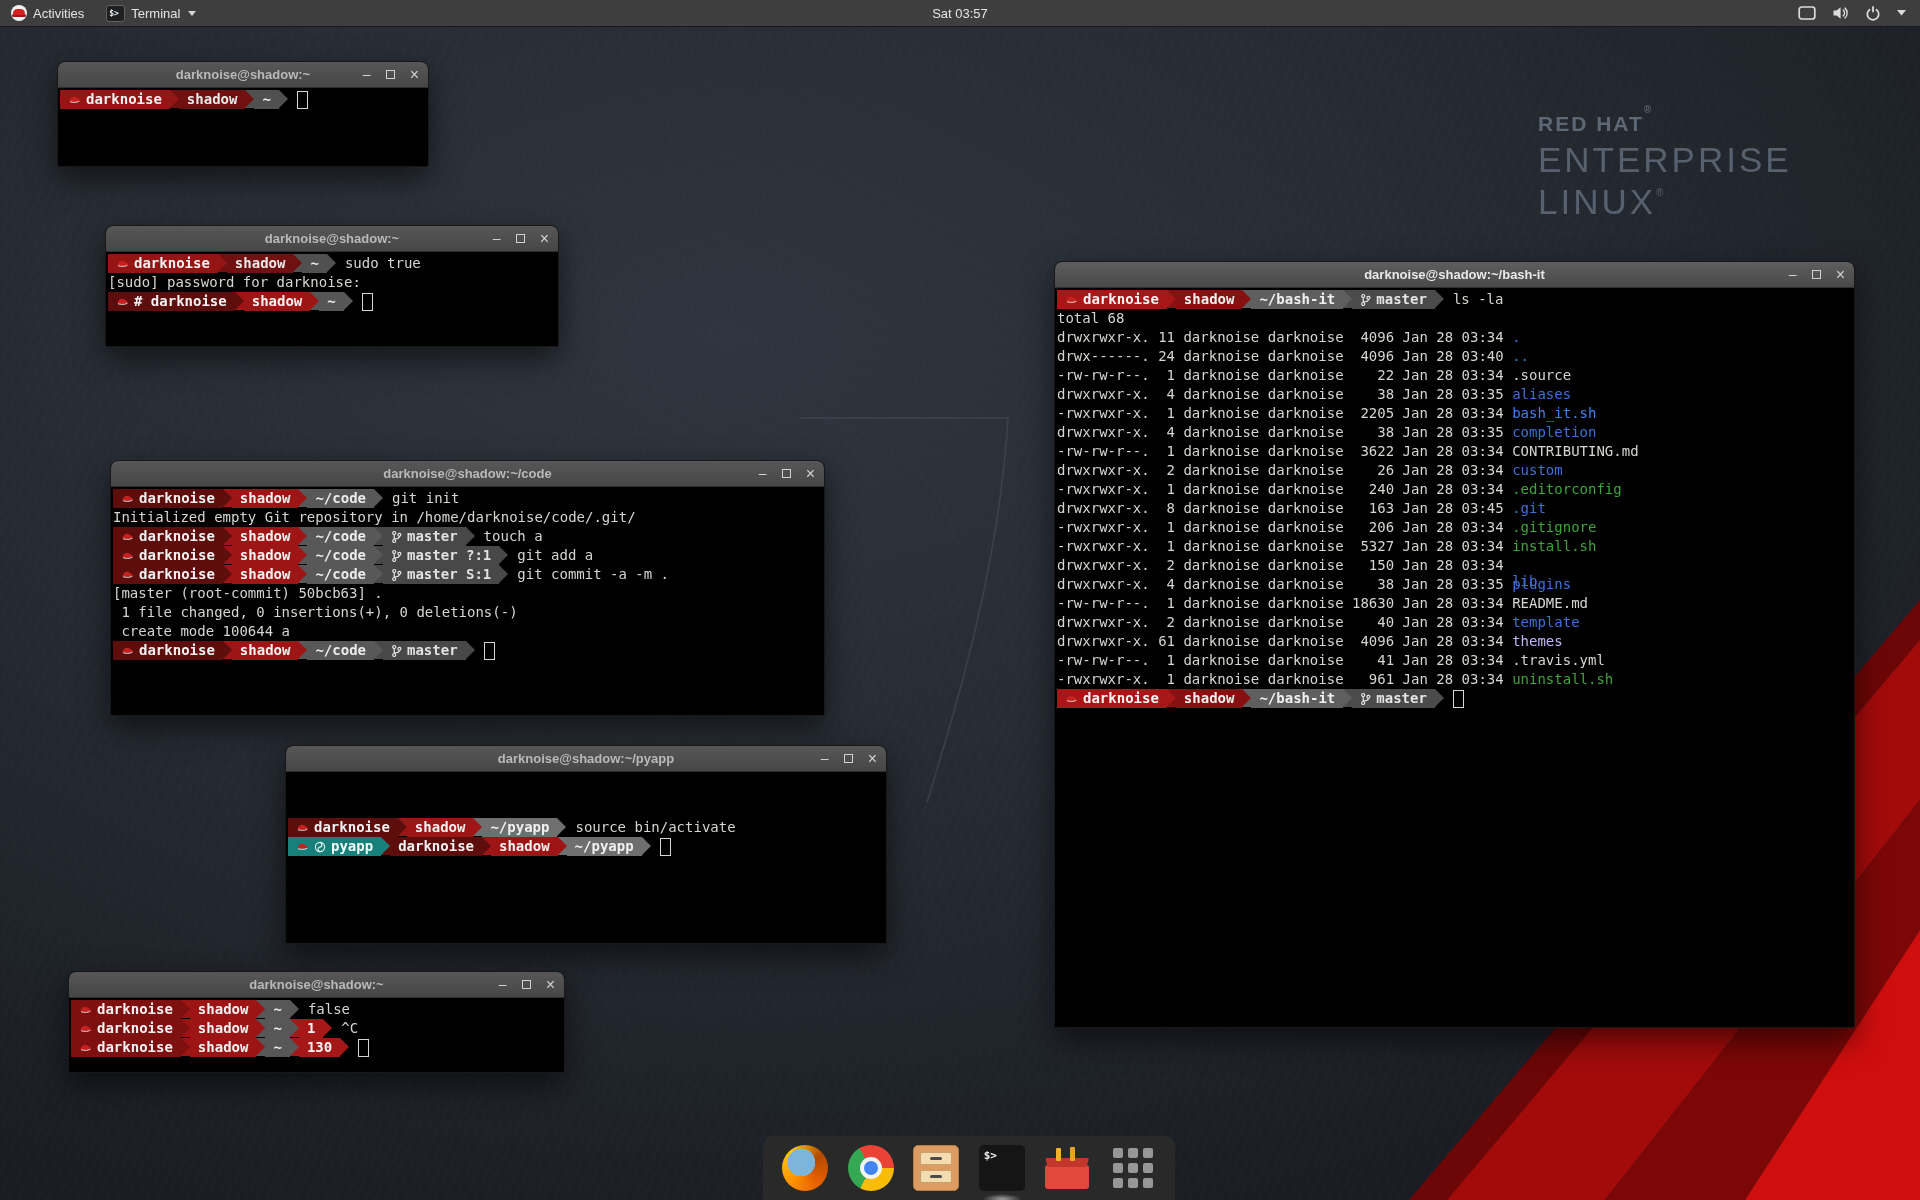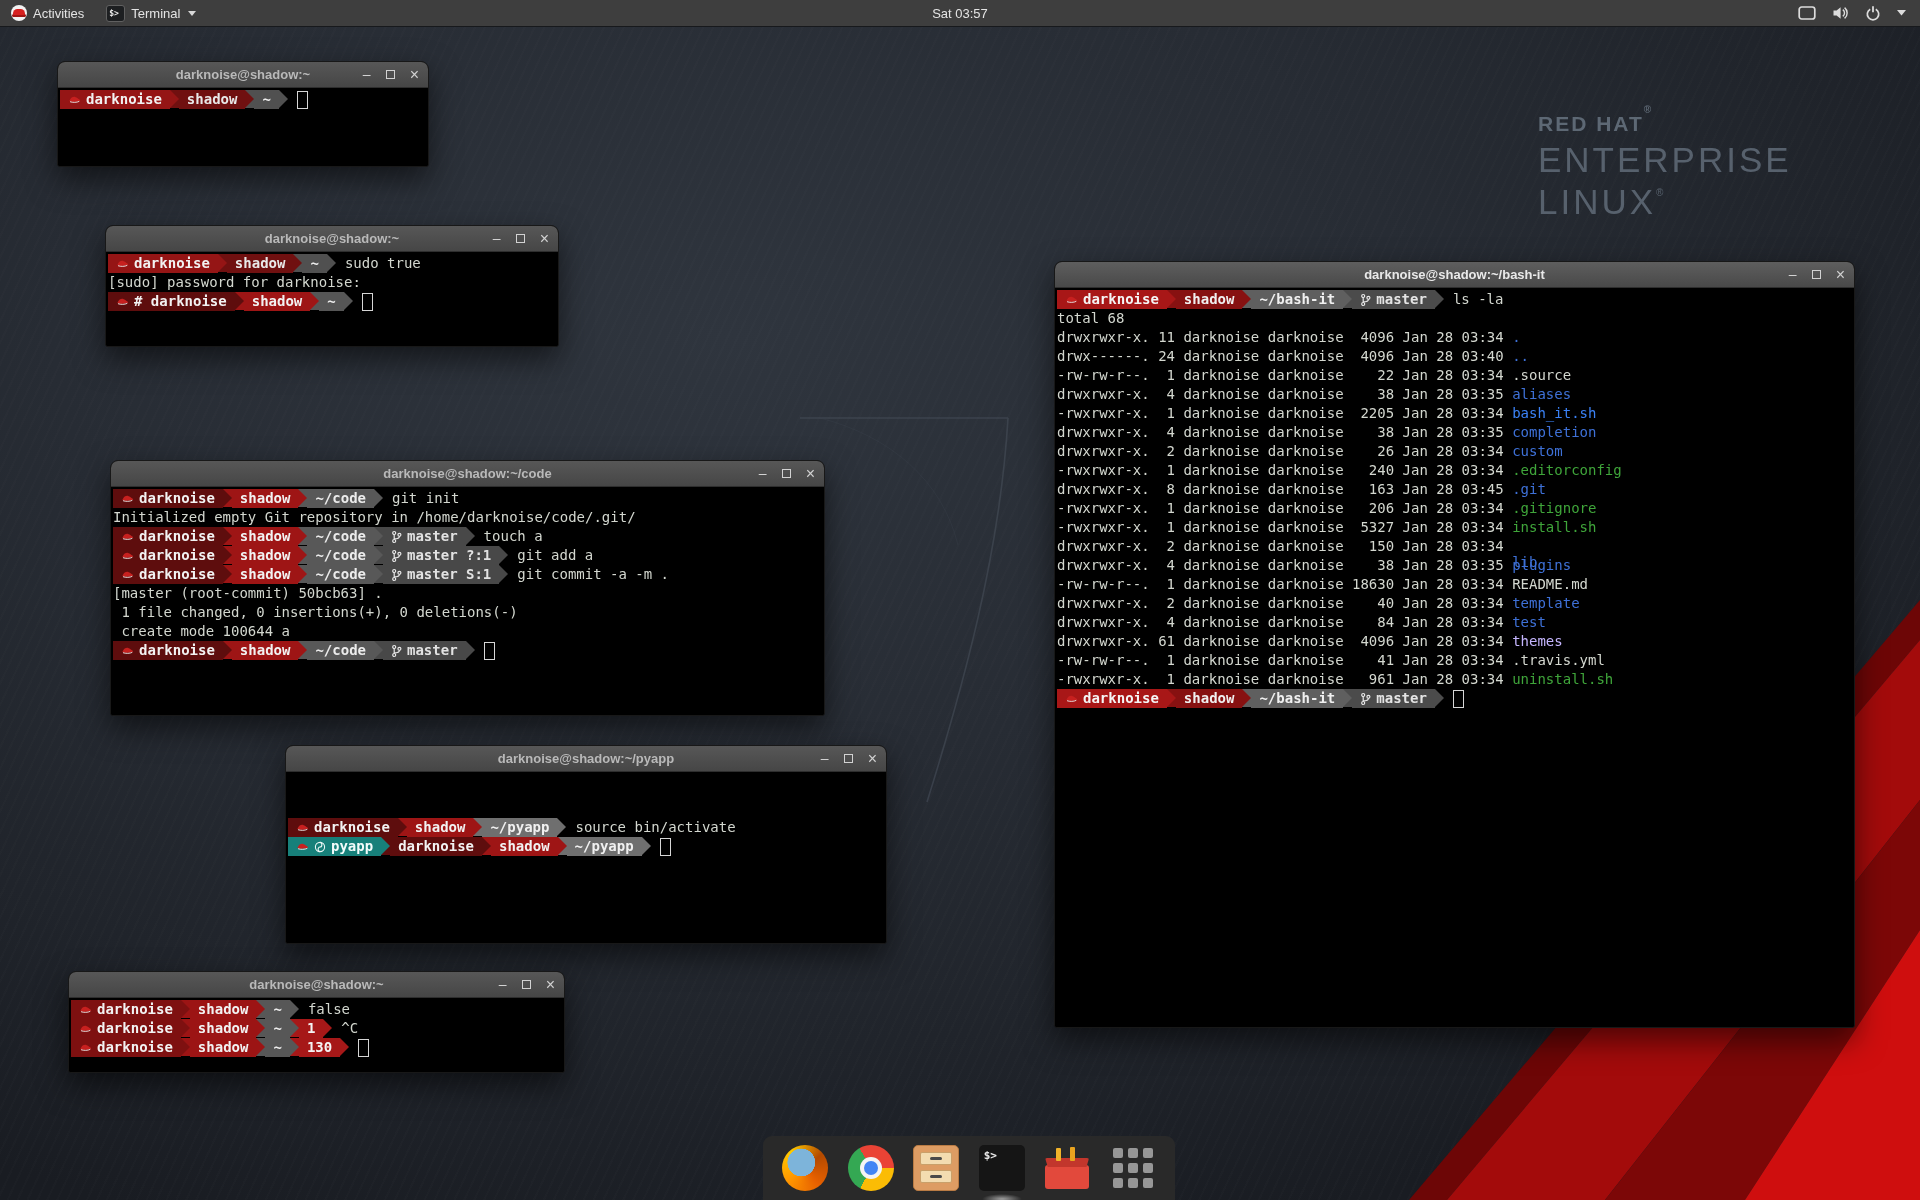--- a/index.html
+++ b/index.html
@@ -287,30 +287,30 @@
                     <path d="M3.2 4.6 L3.2 9.4 M3.2 8.8 C6.6 8.8 8.4 7.6 8.4 6.4"></path>
                   </g>
                 </svg></span><span>master</span></span><span class="sep" style="border-left-color: rgb(75, 75, 75); background: transparent;"></span><span class="cmd">ls -la</span></div>
           <div class="tline"><span class="outspan">total 68</span></div>
           <div class="tline"><span class="outspan">drwxrwxr-x. 11 darknoise darknoise  4096 Jan 28 03:34 </span><span style="color: rgb(62, 113, 216);">.</span></div>
           <div class="tline"><span class="outspan">drwx------. 24 darknoise darknoise  4096 Jan 28 03:40 </span><span style="color: rgb(62, 113, 216);">..</span></div>
           <div class="tline"><span class="outspan">-rw-rw-r--.  1 darknoise darknoise    22 Jan 28 03:34 </span><span style="color: rgb(211, 215, 207);">.source</span></div>
           <div class="tline"><span class="outspan">drwxrwxr-x.  4 darknoise darknoise    38 Jan 28 03:35 </span><span style="color: rgb(62, 113, 216);">aliases</span></div>
           <div class="tline"><span class="outspan">-rwxrwxr-x.  1 darknoise darknoise  2205 Jan 28 03:34 </span><span style="color: #3b82f6;">bash_it.sh</span></div>
           <div class="tline"><span class="outspan">drwxrwxr-x.  4 darknoise darknoise    38 Jan 28 03:35 </span><span style="color: rgb(62, 113, 216);">completion</span></div>
+          <div class="tline"><span class="outspan">-rw-rw-r--.  1 darknoise darknoise  3622 Jan 28 03:34 </span><span style="color: rgb(211, 215, 207);">CONTRIBUTING.md</span></div>
           <div class="tline"><span class="outspan">drwxrwxr-x.  2 darknoise darknoise    26 Jan 28 03:34 </span><span style="color: rgb(62, 113, 216);">custom</span></div>
           <div class="tline"><span class="outspan">-rwxrwxr-x.  1 darknoise darknoise   240 Jan 28 03:34 </span><span style="color: rgb(63, 165, 58);">.editorconfig</span></div>
           <div class="tline"><span class="outspan">drwxrwxr-x.  8 darknoise darknoise   163 Jan 28 03:45 </span><span style="color: rgb(62, 113, 216);">.git</span></div>
           <div class="tline"><span class="outspan">-rwxrwxr-x.  1 darknoise darknoise   206 Jan 28 03:34 </span><span style="color: rgb(63, 165, 58);">.gitignore</span></div>
           <div class="tline"><span class="outspan">-rwxrwxr-x.  1 darknoise darknoise  5327 Jan 28 03:34 </span><span style="color: rgb(63, 165, 58);">install.sh</span></div>
           <div class="tline"><span class="outspan">drwxrwxr-x.  2 darknoise darknoise   150 Jan 28 03:34 </span><span style="color: rgb(62, 113, 216); margin-top: 16px;">lib</span></div>
           <div class="tline"><span class="outspan">drwxrwxr-x.  4 darknoise darknoise    38 Jan 28 03:35 </span><span style="color: rgb(62, 113, 216);">plugins</span></div>
           <div class="tline"><span class="outspan">-rw-rw-r--.  1 darknoise darknoise 18630 Jan 28 03:34 </span><span style="color: rgb(211, 215, 207);">README.md</span></div>
           <div class="tline"><span class="outspan">drwxrwxr-x.  2 darknoise darknoise    40 Jan 28 03:34 </span><span style="color: rgb(62, 113, 216);">template</span></div>
-          <div class="tline"><span class="outspan">drwxrwxr-x.  4 darknoise darknoise    84 Jan 28 03:34 </span><span style="color: rgb(62, 113, 216);">test</span></div>
           <div class="tline"><span class="outspan">drwxrwxr-x. 61 darknoise darknoise  4096 Jan 28 03:34 </span><span style="color: #c4b5fd;">themes</span></div>
           <div class="tline"><span class="outspan">-rw-rw-r--.  1 darknoise darknoise    41 Jan 28 03:34 </span><span style="color: rgb(211, 215, 207);">.travis.yml</span></div>
           <div class="tline"><span class="outspan">-rwxrwxr-x.  1 darknoise darknoise   961 Jan 28 03:34 </span><span style="color: rgb(63, 165, 58);">uninstall.sh</span></div>
           <div class="tline"><span class="seg" style="background: rgb(168, 23, 23); color: rgb(245, 245, 245);"><span class="sicon"><svg width="13" height="11" viewBox="0 0 13 11">
                   <path d="M1.6 6.4 C3 3.4 5.2 2.4 7.1 2.9 C9 3.4 10.4 4.9 11.4 5.4 C12.5 5.9 12 6.9 10.4 7.3 C8.4 7.7 4.5 7.8 2.8 7.4 C1.3 7 1.3 6.8 1.6 6.4Z" fill="#c7201f"></path>
                   <path d="M2 7.7 C4.6 8.7 9 8.6 11.3 7.3" stroke="#ececec" stroke-width="0.9" fill="none"></path>
                 </svg></span><span>darknoise</span></span><span class="sep" style="border-left-color: rgb(168, 23, 23); background: rgb(135, 17, 17);"></span><span class="seg" style="background: rgb(135, 17, 17); color: rgb(240, 240, 240);"><span>shadow</span></span><span class="sep" style="border-left-color: rgb(135, 17, 17); background: rgb(95, 95, 95);"></span><span class="seg" style="background: rgb(95, 95, 95); color: rgb(240, 240, 240);"><span>~/bash-it</span></span><span class="sep" style="border-left-color: rgb(95, 95, 95); background: rgb(75, 75, 75);"></span><span class="seg" style="background: rgb(75, 75, 75); color: rgb(228, 228, 228);"><span class="sicon"><svg width="11" height="14" viewBox="0 0 11 14">
                   <g stroke="#e8e8e8" stroke-width="1.2" fill="none">
                     <circle cx="3.2" cy="3" r="1.5"></circle>
                     <circle cx="3.2" cy="11" r="1.5"></circle>

